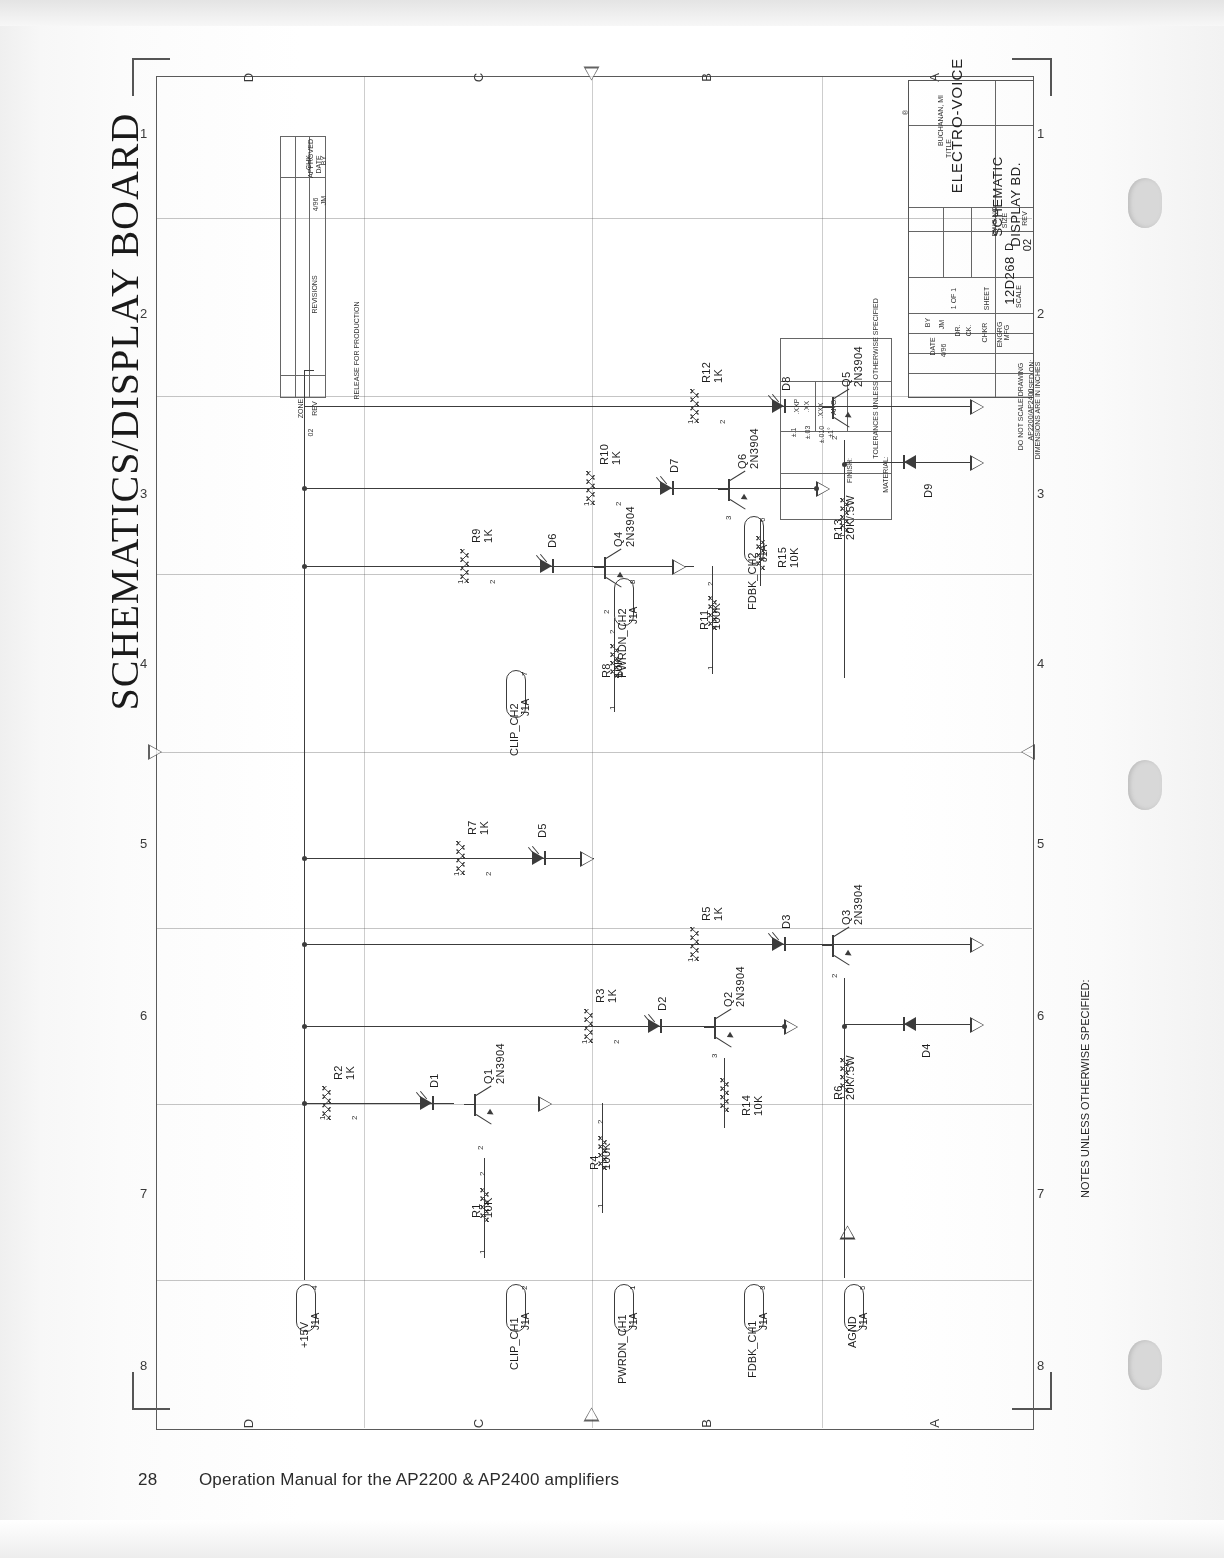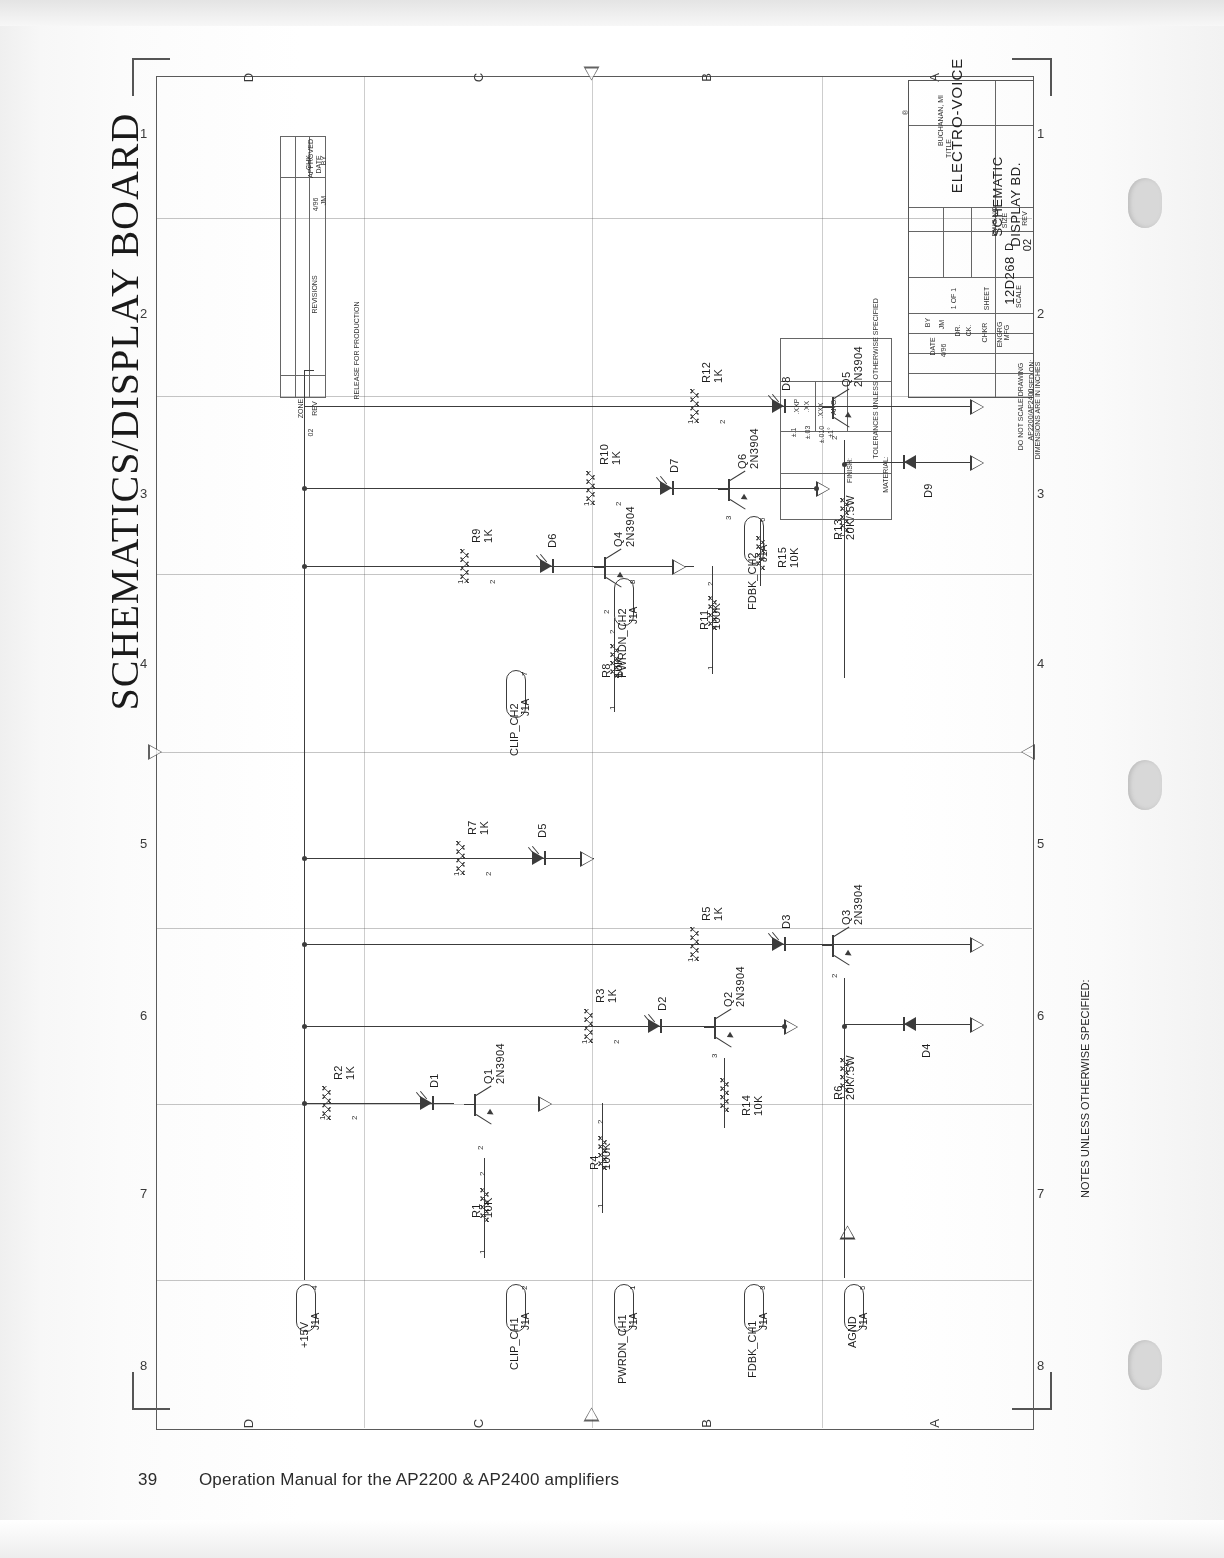--- a/index.html
+++ b/index.html
@@ -179,21 +179,21 @@
 <div id="page-edge-top"></div>
 <div id="page-edge-bottom"></div>
 
 <div class="punch" id="punch1"></div>
 <div class="punch" id="punch2"></div>
 <div class="punch" id="punch3"></div>
 
 <div id="page-title">SCHEMATICS/DISPLAY BOARD</div>
 
 <div id="footer">
-  <span class="pg">39</span>
+  <span class="pg">28</span>
   <span>Operation Manual for the AP2200 &amp; AP2400 amplifiers</span>
 </div>
 
 <div id="sheet">
 
   <div class="corner">
     <span style="left:0;top:0;width:38px;height:2px;"></span>
     <span style="left:0;top:0;width:2px;height:38px;"></span>
   </div>
   <div class="corner">

